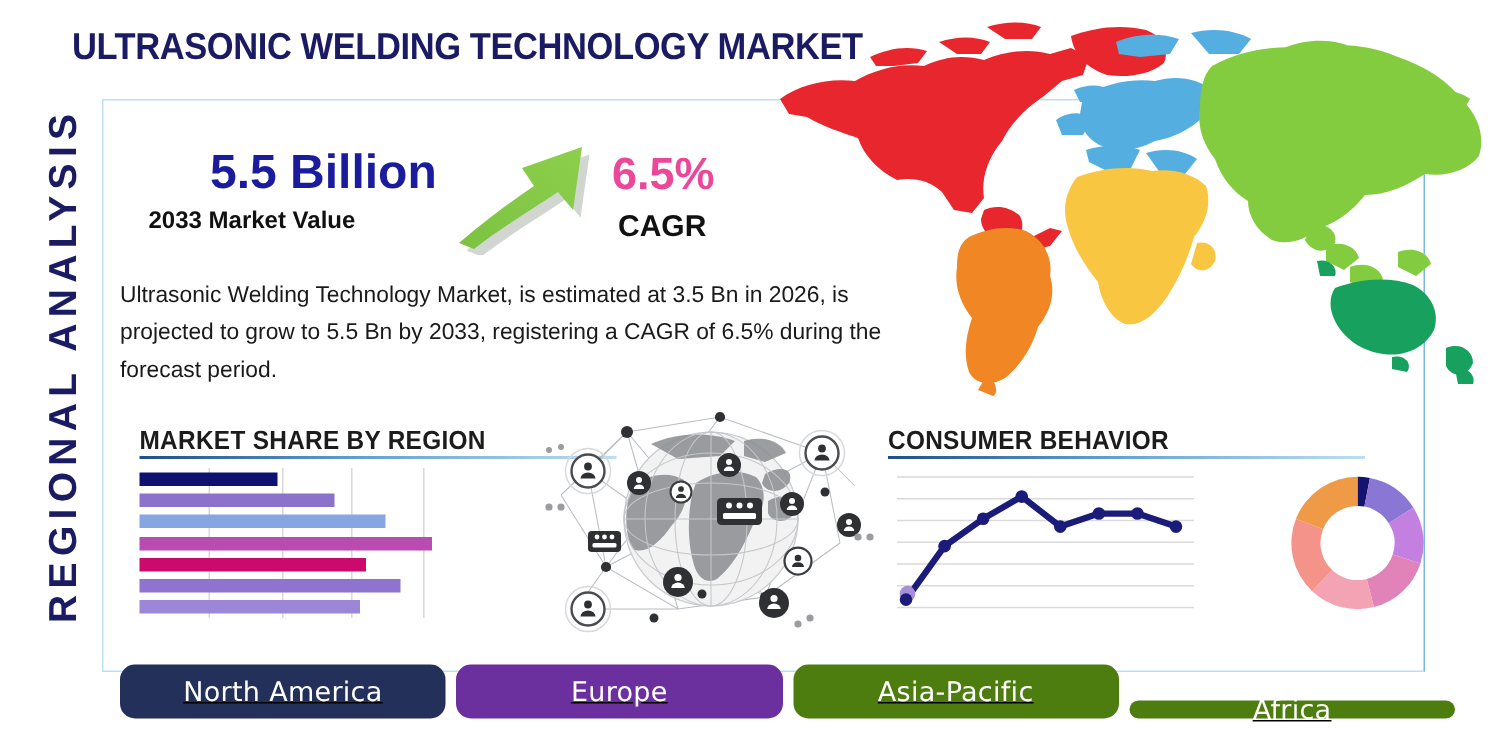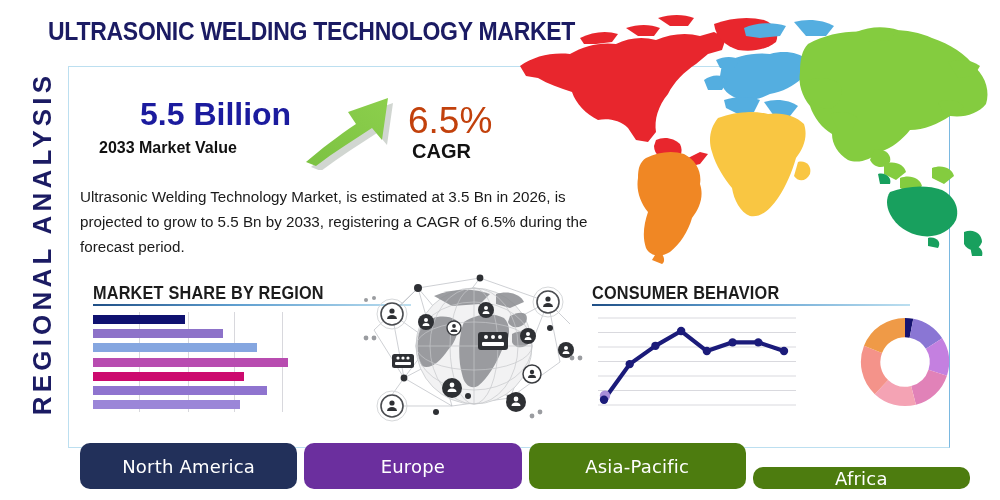--- a/index.html
+++ b/index.html
@@ -65,22 +65,22 @@
   .stat-caption {
     position: absolute;
     left: 99px; top: 139px;
     font-size: 16px; font-weight: 700;
     color: #111111;
     white-space: nowrap;
   }
   .cagr-value {
     position: absolute;
     left: 408px; top: 100px;
-    font-size: 37px; font-weight: 400;
-    color: #c2410c;
+    font-size: 30px; font-weight: 700;
+    color: #ec4899;
     white-space: nowrap;
   }
   .cagr-caption {
     position: absolute;
     left: 412px; top: 140px;
     font-size: 20px; font-weight: 700;
     color: #111111;
     white-space: nowrap;
   }
   .arrow-wrap {
@@ -167,23 +167,24 @@
   .donut-chart {
     position: absolute;
     left: 856px; top: 310px;
     width: 98px; height: 104px;
   }
 
   
   .regions {
     position: absolute;
     left: 80px; top: 443px;
-    width: 890px; height: 46px;
+    width: 890px; height: 36px;
     display: flex;
     gap: 7px;
+    text-decoration: underline;
   }
   .region-btn {
     flex: 1 1 0;
     border-radius: 10px;
     display: flex;
     align-items: center;
     justify-content: center;
     color: #ffffff;
     font-size: 18px;
     font-weight: 400;

